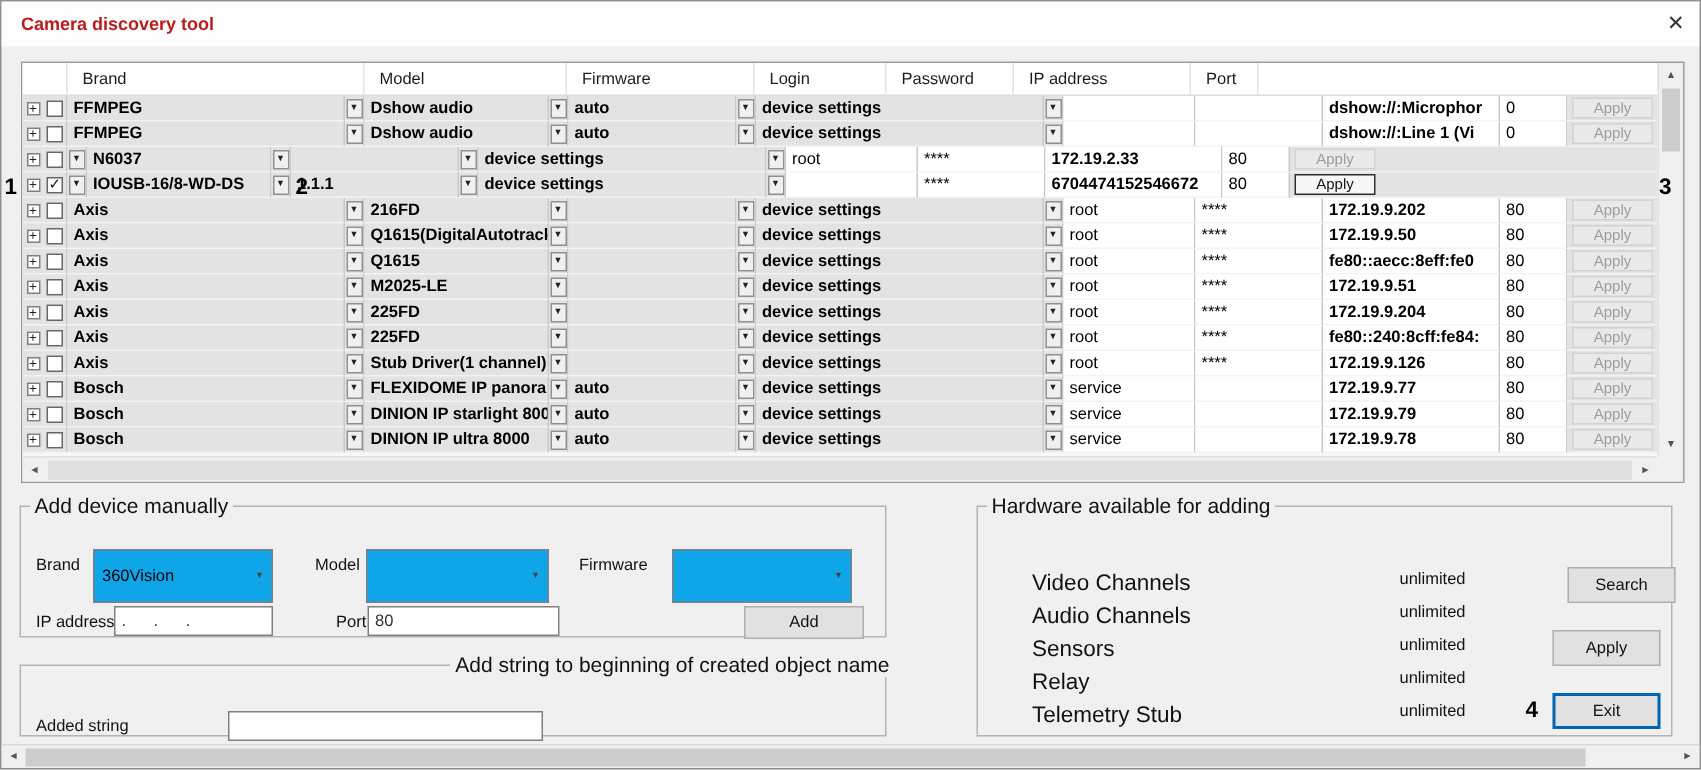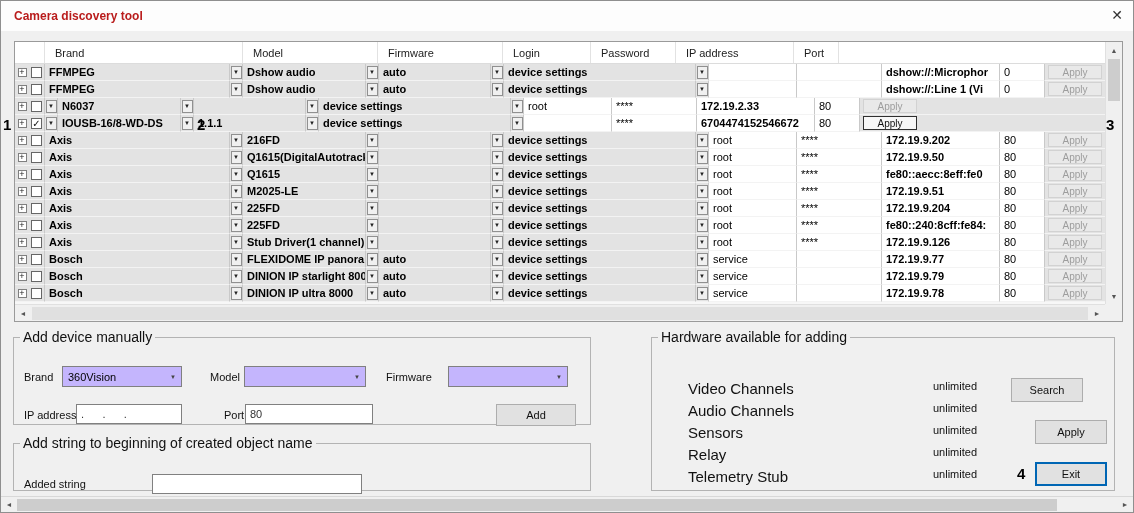--- a/index.html
+++ b/index.html
@@ -66,24 +66,24 @@
   .bscroll { position:absolute; left:0; bottom:0; width:100%; height:16px; background:#f0f0f0;
              border-top:1px solid #d8d8d8; display:flex; align-items:center; }
   .bscroll .sarrow { width:16px; height:100%; }
   .bthumb { width:1040px; height:12px; background:#cdcdcd; }
   .btrack { flex:1; }
 
   
   .fs { position:absolute; border:1px solid #b3b3b3; }
   .fs legend { font-size:14px; color:#111; margin-left:6px; padding:0 3px; }
   .fs-add { left:12px; top:328px; width:578px; height:96px; }
-  .fs-str { left:12px; top:434px; width:578px; height:56px; }
+  .fs-str { left:12px; top:434px; width:578px; height:56px;text-align:right; }
   .fs-hw  { left:602px; top:328px; width:464px; height:162px;margin-left:48px; }
   .lbl { position:absolute; font-size:11px; color:#111; white-space:nowrap; }
-  .combo { position:absolute; height:21px; background:#c4b5fd; border:1px solid #808080;
+  .combo { position:absolute; height:36px; background:#0ea5e9; border:1px solid #808080;
            display:flex; align-items:center; }
   .combo .val { flex:1; font-size:11px; padding-left:5px; overflow:hidden; white-space:nowrap; }
   .combo .arr { width:16px; text-align:center; font-size:6px; color:#444; }
   .tfield { position:absolute; height:20px; background:#fff; border:1px solid #808080;
             font-size:11px; display:flex; align-items:center; padding-left:4px; }
   .tfield span { white-space:pre; color:#333; }
   .btn { position:absolute; background:#e1e1e1; border:1px solid #adadad; font-size:11px;
          font-family:inherit; color:#111; cursor:pointer; }
   .btn.focused { border:2px solid #0066b4; }
   .hwl { position:absolute; left:36px; font-size:15px; color:#111; }
@@ -630,21 +630,21 @@
     <div class="hwrow" style="top:101px">
       <span class="hwl">Relay</span>
       <span class="hwv">unlimited</span>
     </div>
     <div class="hwrow" style="top:123px">
       <span class="hwl">Telemetry Stub</span>
       <span class="hwv">unlimited</span>
     </div>
   </fieldset>
 
-  <button class="btn" style="left:1010px;top:377px;width:72px;height:24px">Search</button>
+  <button class="btn" style="left:1044px;top:377px;width:72px;height:24px">Search</button>
   <button class="btn" style="left:1034px;top:419px;width:72px;height:24px">Apply</button>
   <button class="btn focused" style="left:1034px;top:461px;width:72px;height:24px">Exit</button>
 
   <span class="annot" style="left:2px;top:115px">1</span>
   <span class="annot" style="left:196px;top:115px">2</span>
   <span class="annot" style="left:1105px;top:115px">3</span>
   <span class="annot" style="left:1016px;top:464px">4</span>
 
   <div class="bscroll">
     <div class="sarrow">◄</div>

